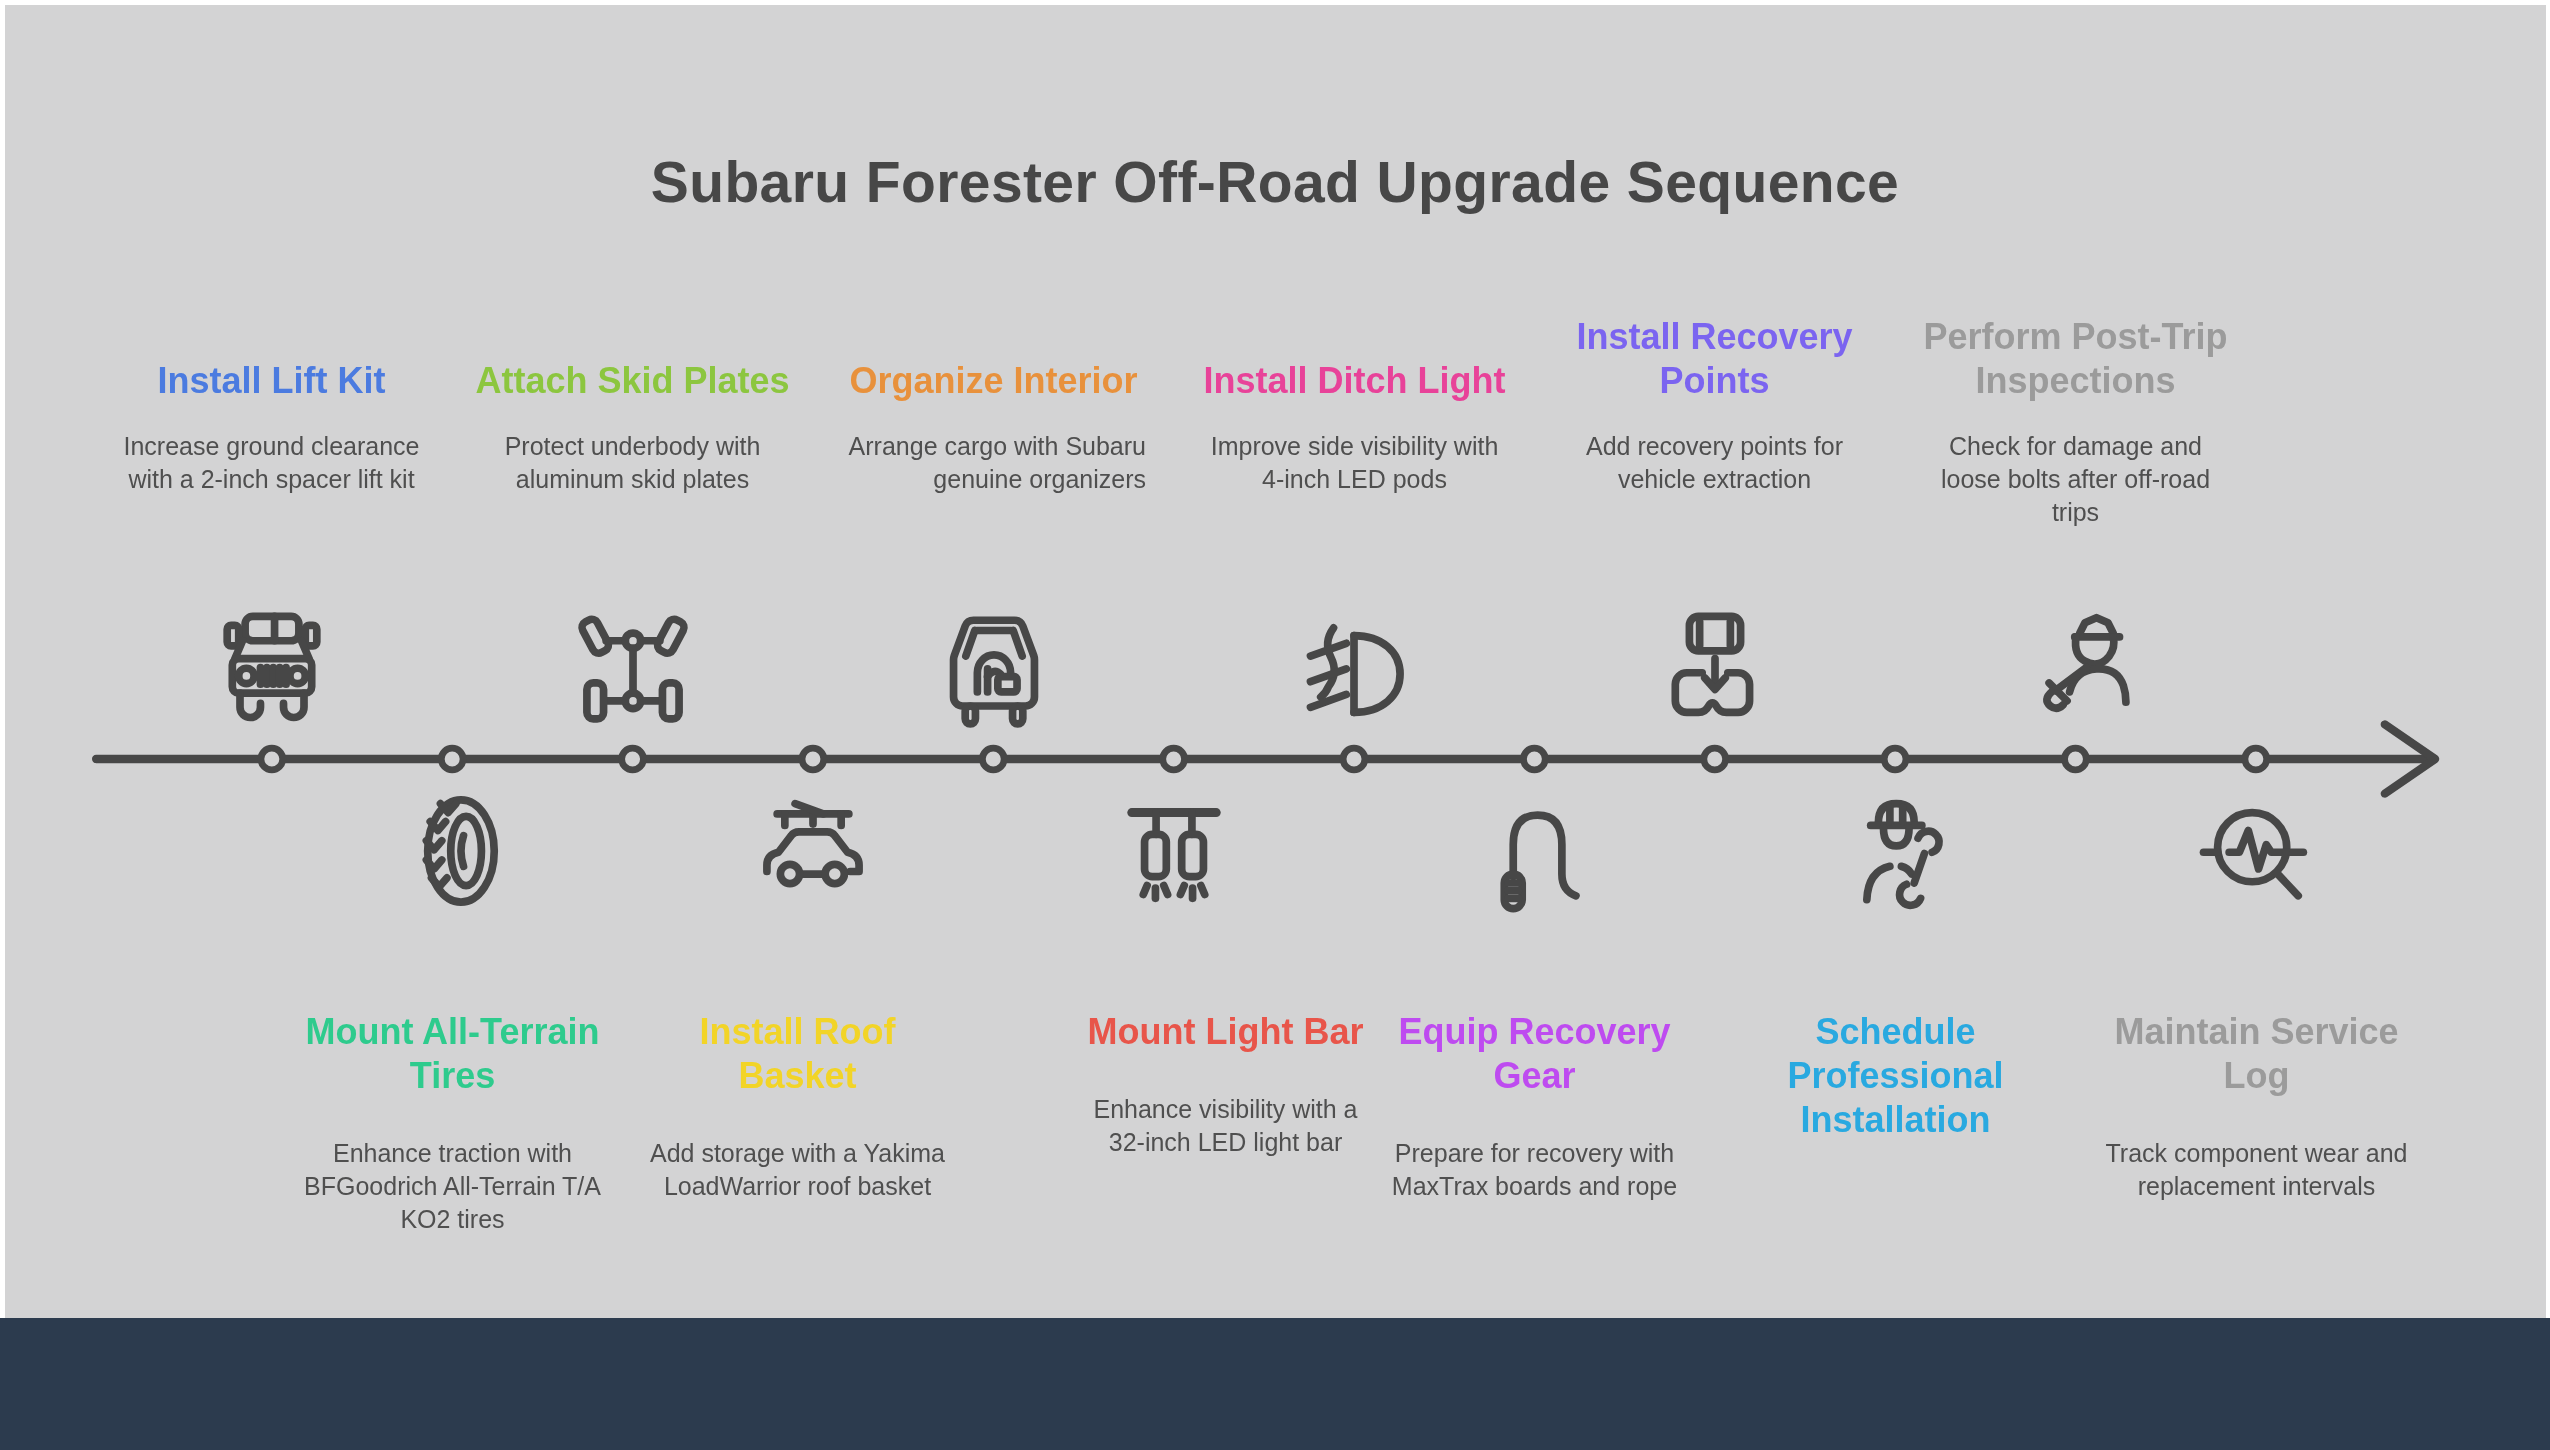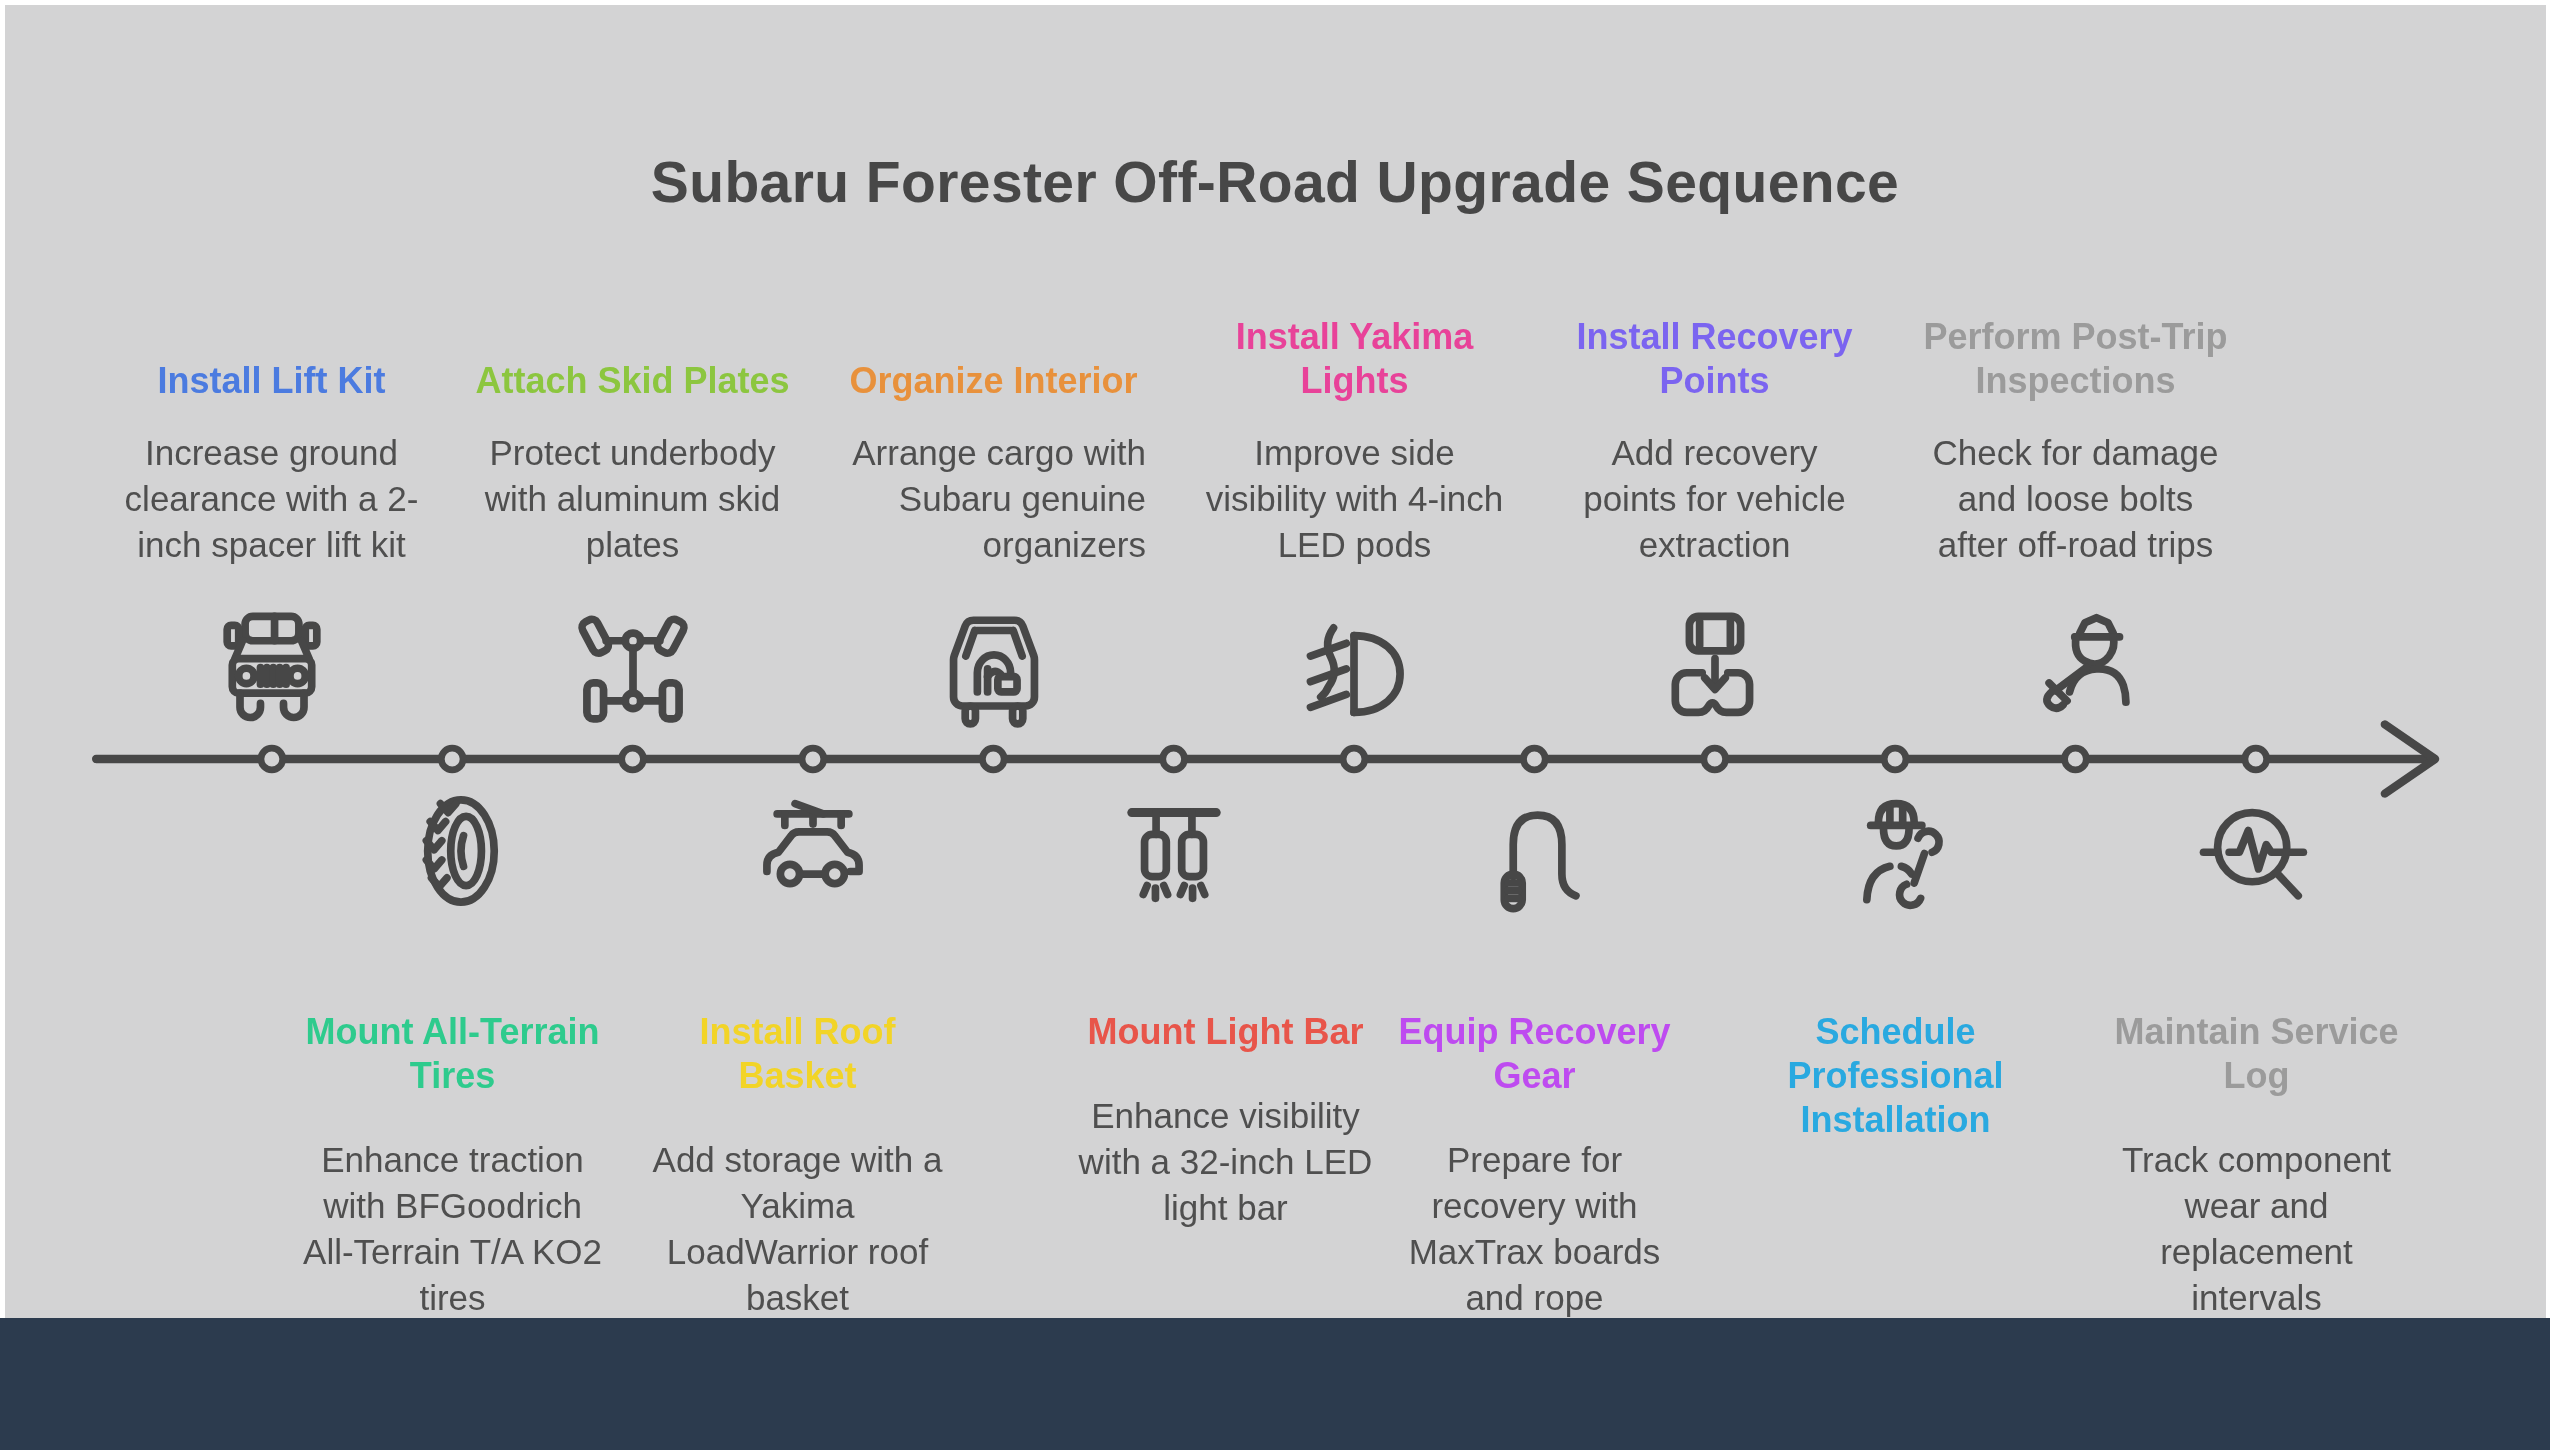--- a/index.html
+++ b/index.html
@@ -6,21 +6,21 @@
   #page{position:relative;width:2550px;height:1451px;background:#ffffff;overflow:hidden;
         font-family:"Liberation Sans", sans-serif;}
   #stage{position:absolute;left:4.5px;top:4.5px;width:2541px;height:1313px;background:var(--bg,#d3d3d4);}
   #footer-band{position:absolute;left:0;top:1318px;width:2550px;height:133px;background:var(--band,#2c3b4e);}
   #title{position:absolute;left:0;top:149px;width:2550px;text-align:center;
          font-size:57px;font-weight:bold;color:var(--ink,#474747);letter-spacing:0.4px;}
   #timeline-svg{position:absolute;left:0;top:698px;width:2550px;height:122px;}
   .item{position:absolute;width:323px;text-align:center;}
   .item .heading{font-size:36px;font-weight:bold;line-height:1.22;}
   .item.top .heading{height:114px;display:flex;align-items:flex-end;justify-content:center;}
-  .item .desc{font-size:35px;line-height:1.32;color:var(--body,#4f4f4f);padding:0 9px;}
+  .item .desc{font-size:25px;line-height:1.32;color:var(--body,#4f4f4f);padding:0 9px;}
   .item.top{top:289px;}
   .item.top .desc{margin-top:27px;}
   .item.bottom{top:1010px;}
   .item.bottom .desc{margin-top:39px;}
   .icon{position:absolute;width:128px;height:128px;}
   .icon.top{top:610px;}
   .icon.bottom{top:787px;}
   .icon svg{width:100%;height:100%;display:block;}
 </style>
 </head>
@@ -173,21 +173,21 @@
     <line x1="29" y1="77" x2="26" y2="84"></line>
             <line x1="35.5" y1="79" x2="35.5" y2="87"></line>
             <line x1="42" y1="77" x2="45" y2="84"></line>
     <line x1="58" y1="77" x2="55" y2="84"></line>
             <line x1="64.5" y1="79" x2="64.5" y2="87"></line>
             <line x1="71" y1="77" x2="74" y2="84"></line>
   </g>
         </svg>
       </div>
       <div class="item top" style="left: 1193px;">
-    <div class="heading" style="color: rgb(232, 66, 153);">Install Yakima Lights</div>
+    <div class="heading" style="color: rgb(232, 66, 153);">Install Ditch Light</div>
     <div class="desc">Improve side visibility with 4-inch LED pods</div>
   </div>
       <div class="icon top" style="left: 1290px;">
         <svg viewBox="0 0 100 100">
           <g stroke="#474747" stroke-width="6" fill="none" stroke-linecap="round" stroke-linejoin="round">
     <path d="M50 20 V80"></path>
     <path d="M50 20 c22 0 36 13 36 30 S72 80 50 80"></path>
     <path d="M34 14 q-8 11 -2 23 t-2 23 q-2 5 -6 8"></path>
     <line x1="16" y1="36" x2="44" y2="26"></line>
             <line x1="16" y1="56" x2="44" y2="46"></line>

